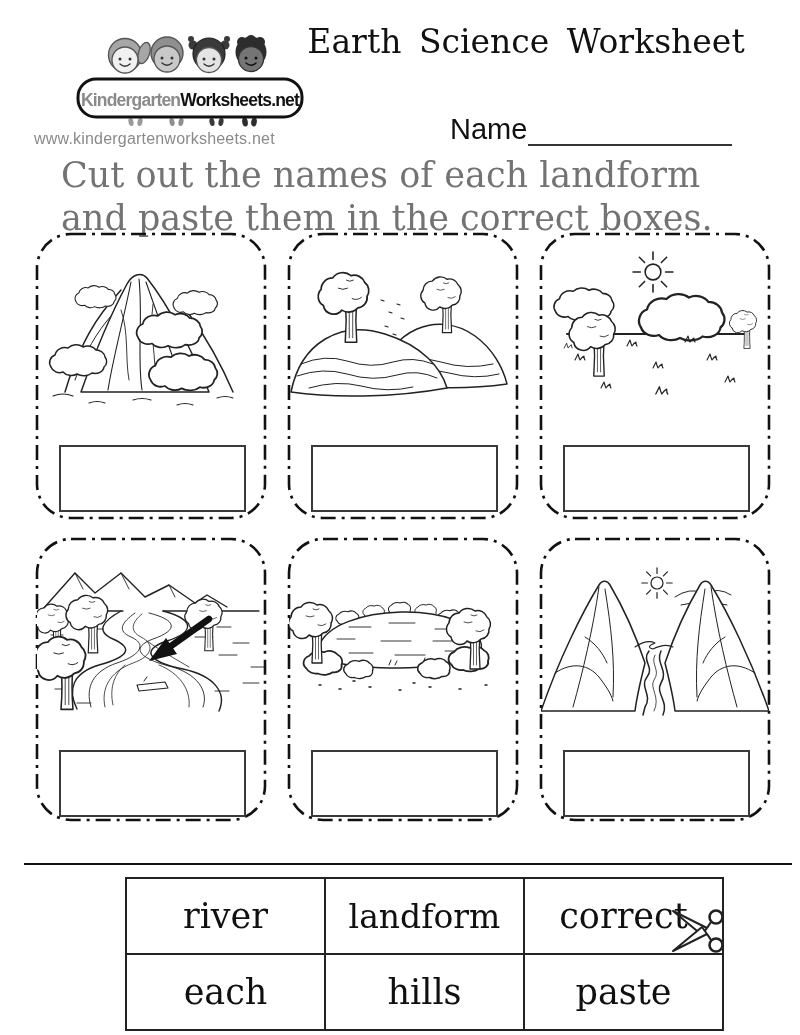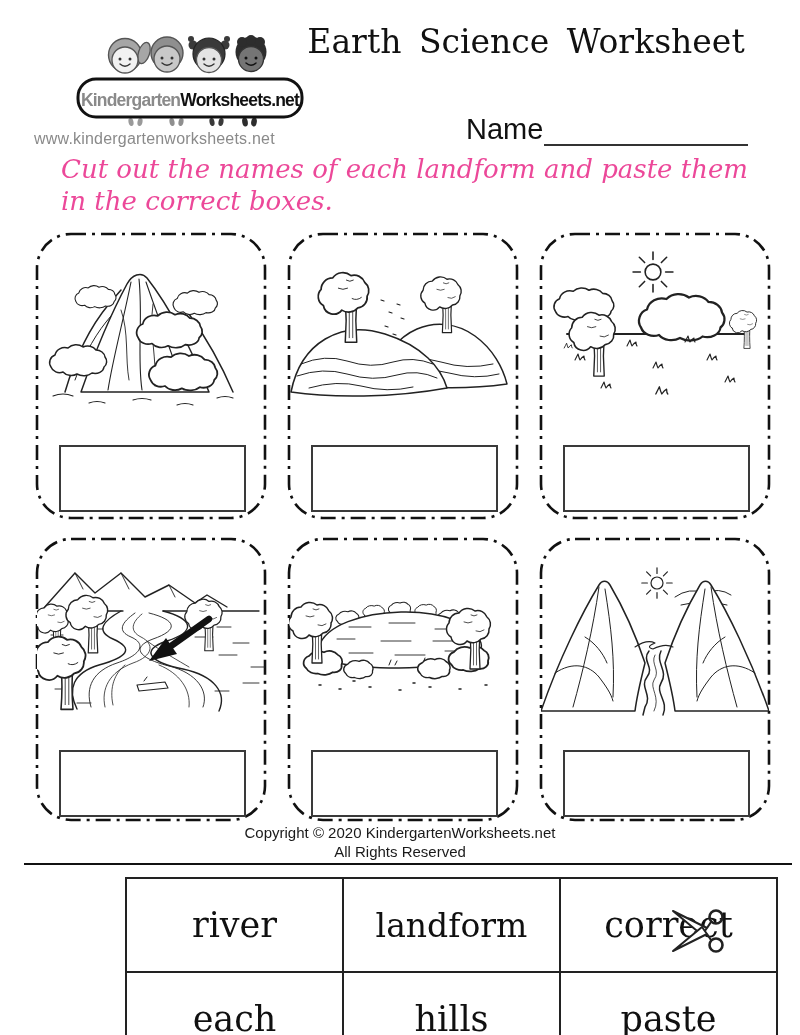--- a/index.html
+++ b/index.html
@@ -3,41 +3,41 @@
 <meta charset="utf-8">
 <style>
   html,body{margin:0;padding:0;background:#fff;}
   .page{position:relative;width:800px;height:1035px;background:#ffffff;overflow:hidden;
         font-family:"Liberation Sans",sans-serif;color:#1a1a1a;}
   
   .logo-wrap{position:absolute;left:33px;top:35px;width:234px;height:100px;margin-left:40px;}
   .website{position:absolute;left:34px;top:114px;width:240px;font-size:16px;color:#8a8a8a;letter-spacing:.2px;margin-top:16px;}
   .title{position:absolute;left:266px;top:22px;width:520px;text-align:center;
          font-family:"DejaVu Serif",serif;font-size:33px;word-spacing:7px;color:#111;}
-  .name-row{position:absolute;left:466px;top:114px;width:282px;display:flex;align-items:flex-start;}
+  .name-row{position:absolute;left:450px;top:114px;width:282px;display:flex;align-items:flex-start;}
   .name-label{font-size:29px;color:#111;line-height:1.1;}
   .name-line{flex:1;border-bottom:2.5px solid #333;height:30px;margin-left:1px;}
   .instructions{position:absolute;left:61px;top:154px;width:706px;
-                font-family:"DejaVu Serif",serif;font-size:26px;line-height:1.22;color:#ec4899;font-style:italic;}
+                font-family:"DejaVu Serif",serif;font-size:35px;line-height:1.22;color:#737373;}
   
   .card{position:absolute;width:232px;height:288px;}
   .card .border-svg{position:absolute;left:0;top:0;width:100%;height:100%;}
   .illus{position:absolute;left:2px;top:8px;width:228px;height:198px;}
   .answer-box{position:absolute;left:24px;top:213px;width:183px;height:63px;
               border:2.5px solid #3a3a3a;background:#fff;}
   #card-1{left:35px;top:232px;}   #card-2{left:287px;top:232px;}  #card-3{left:539px;top:232px;}
   #card-4{left:35px;top:537px;height:285px;}  #card-5{left:287px;top:537px;height:285px;}
   #card-6{left:539px;top:537px;height:285px;}
   
   .copyright{position:absolute;left:0;top:823px;width:800px;text-align:center;
              font-size:15px;line-height:19px;color:#1a1a1a;}
   .rule{position:absolute;left:24px;top:863px;width:768px;border-top:2.5px solid #111;}
   .word-table{position:absolute;left:125px;top:877px;border-collapse:collapse;}
   .word-table td{border:2.5px solid #222;width:183px;height:60px;text-align:center;vertical-align:middle;
-                 font-family:"DejaVu Serif",serif;font-size:35px;color:#101010;padding:16px;}
+                 font-family:"DejaVu Serif",serif;font-size:35px;color:#101010;padding:7px;}
   .scissors{position:absolute;left:671px;top:901px;width:56px;height:56px;}
 </style>
 </head>
 <body>
 
 <div class="page">
 
   <svg width="0" height="0" style="position:absolute" aria-hidden="true">
     <defs>
       <path id="cloud" fill="#fff" stroke="#222" stroke-width="1.5" stroke-linejoin="round" d="M-32,5 a8,8 0 0 1 4,-12 a10,9 0 0 1 13,-7 a11,10 0 0 1 15,-1 a10,9 0 0 1 13,3 a9,8 0 0 1 9,7 a7,7 0 0 1 -1,10 a9,7 0 0 1 -12,6 a11,8 0 0 1 -15,1 a10,8 0 0 1 -14,-2 a9,8 0 0 1 -12,-5 z"></path>
@@ -281,24 +281,20 @@
         <path d="M184,92 C174,98 166,108 162,118" stroke-width="1"></path>
         <path d="M94,102 q12,-8 20,-4 q-10,4 -2,6 q12,-6 20,-2" stroke-width="1.1"></path>
         <path d="M108,106 C100,116 114,122 106,132 C98,142 112,150 104,162 L102,170"></path>
         <path d="M120,106 C114,118 128,126 120,138 C114,148 128,156 122,170"></path>
         <path d="M114,110 C109,119 120,125 113,135 C108,143 120,152 113,166" stroke-width="0.8"></path>
       </g>
     </svg>
     <div class="answer-box"></div>
   </div>
 
-  <div class="copyright">
-    <div>Copyright © 2020 KindergartenWorksheets.net</div>
-    <div>All Rights Reserved</div>
-  </div>
 
   <div class="rule"></div>
 
   <table class="word-table">
     <tbody>
         <tr>
       <td>river</td>
       <td style="font-size:33px">landform</td>
       <td>correct</td>
     </tr>

